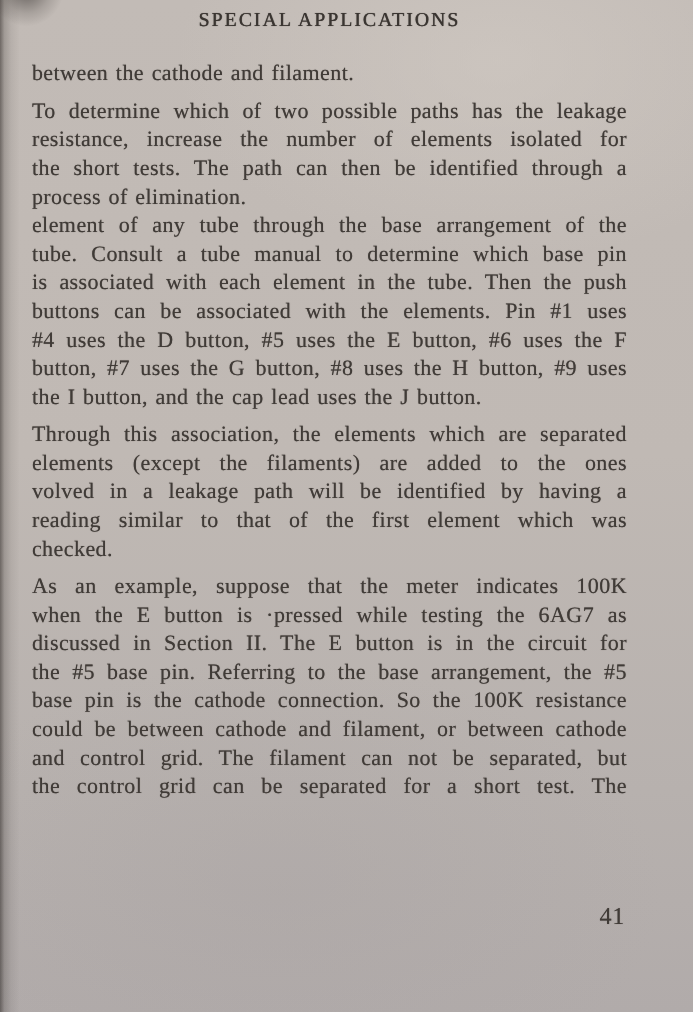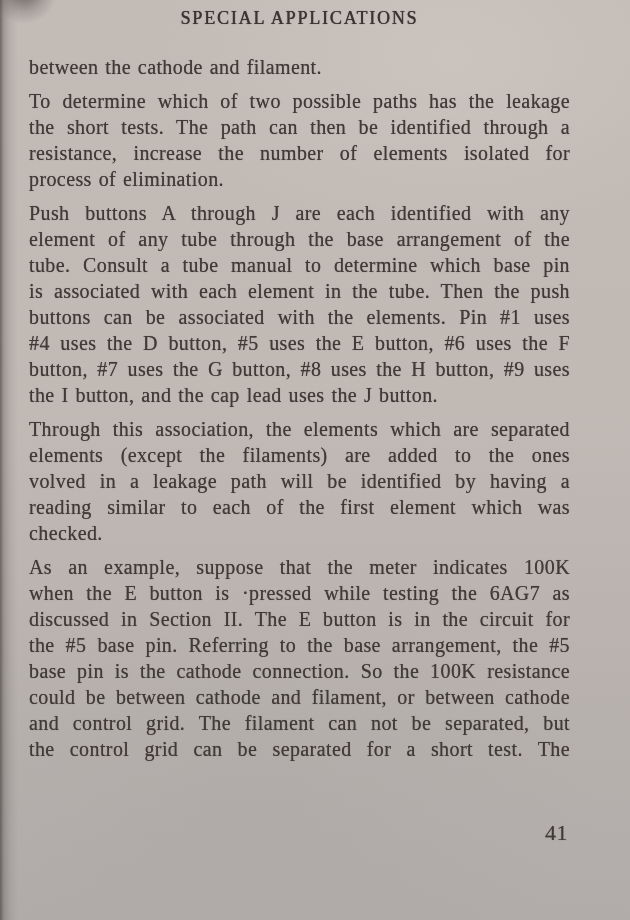--- a/index.html
+++ b/index.html
@@ -71,35 +71,34 @@
 </style>
 </head>
 <body>
 
 <div class="page">
   <div class="content">
     <h1 class="header">SPECIAL APPLICATIONS</h1>
     <div class="body-text" id="body-text">
         <div class="line para-start para-last">between the cathode and filament.</div>
         <div class="line para-start">To determine which of two possible paths has the leakage</div>
+        <div class="line">resistance, increase the number of elements isolated for</div>
         <div class="line">the short tests. The path can then be identified through a</div>
-        <div class="line">resistance, increase the number of elements isolated for</div>
         <div class="line para-last">process of elimination.</div>
-        <div class="line para-start">Push buttons A through J are each identified with any</div>
         <div class="line">element of any tube through the base arrangement of the</div>
         <div class="line">tube. Consult a tube manual to determine which base pin</div>
         <div class="line">is associated with each element in the tube. Then the push</div>
         <div class="line">buttons can be associated with the elements. Pin #1 uses</div>
         <div class="line">#4 uses the D button, #5 uses the E button, #6 uses the F</div>
         <div class="line">button, #7 uses the G button, #8 uses the H button, #9 uses</div>
         <div class="line para-last">the I button, and the cap lead uses the J button.</div>
         <div class="line para-start">Through this association, the elements which are separated</div>
         <div class="line">elements (except the filaments) are added to the ones</div>
         <div class="line">volved in a leakage path will be identified by having a</div>
-        <div class="line">reading similar to each of the first element which was</div>
+        <div class="line">reading similar to that of the first element which was</div>
         <div class="line para-last">checked.</div>
         <div class="line para-start">As an example, suppose that the meter indicates 100K</div>
         <div class="line">when the E button is ·pressed while testing the 6AG7 as</div>
         <div class="line">discussed in Section II. The E button is in the circuit for</div>
         <div class="line">the #5 base pin. Referring to the base arrangement, the #5</div>
         <div class="line">base pin is the cathode connection. So the 100K resistance</div>
         <div class="line">could be between cathode and filament, or between cathode</div>
         <div class="line">and control grid. The filament can not be separated, but</div>
         <div class="line">the control grid can be separated for a short test. The</div>
       </div>

